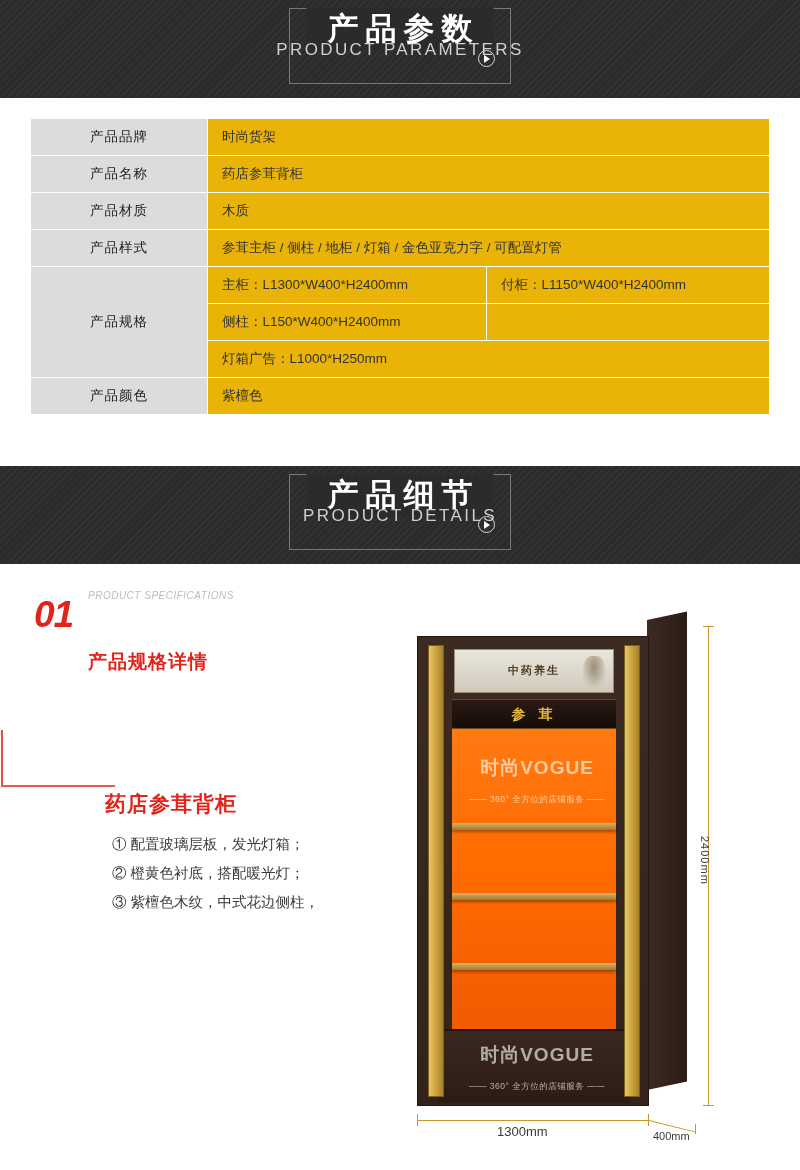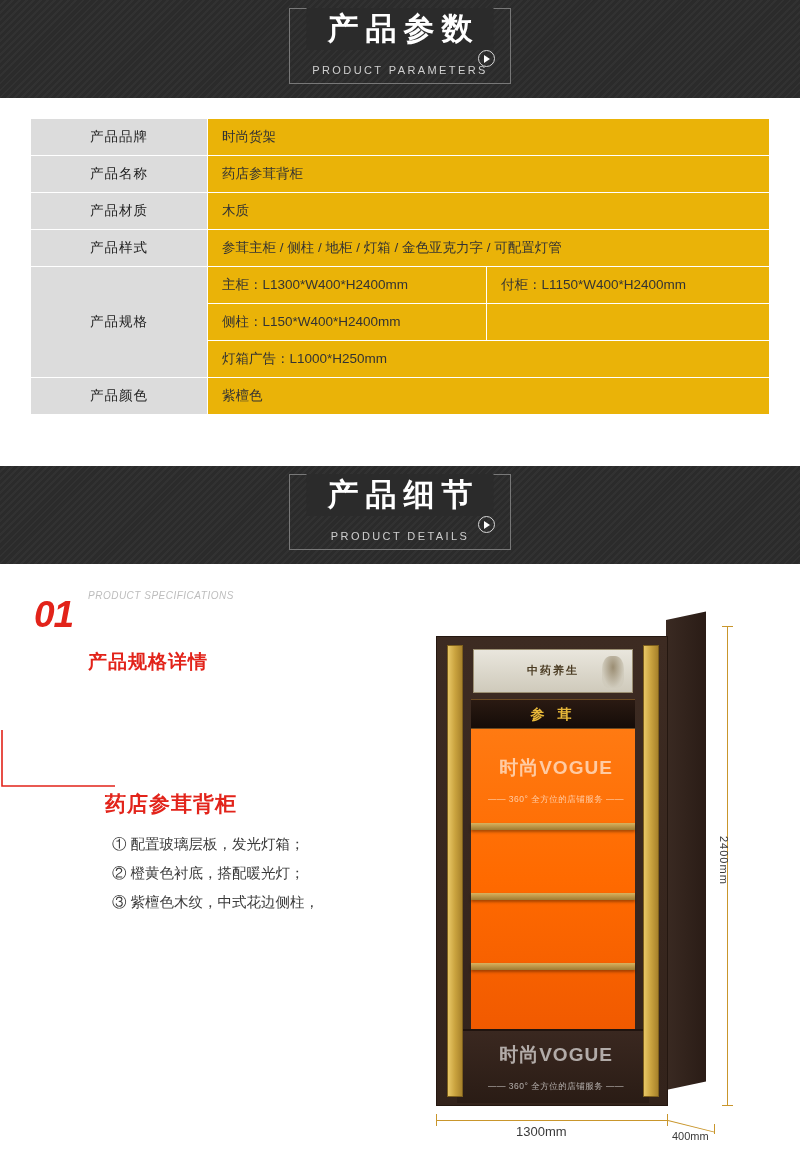--- a/index.html
+++ b/index.html
@@ -45,23 +45,23 @@
     left: 50%;
     transform: translateX(-50%);
     top: 8px;
     background-color: #2b2b2b;
     padding: 0 14px;
   }
   .banner-en {
     position: absolute;
     left: 50%;
     transform: translateX(-50%);
-    top: 64px;
+    top: 40px;
     color: #cfcfcf;
-    font-size: 11px;
+    font-size: 17px;
     letter-spacing: 2.4px;
     white-space: nowrap;
   }
   .banner-arrow {
     position: absolute;
     top: 50px;
     left: 50%;
     margin-left: 78px;
     width: 17px;
     height: 17px;
@@ -185,21 +185,21 @@
     font-size: 14.5px;
     color: #3a3a3a;
     line-height: 29px;
   }
   .desc-list .li { white-space: nowrap; }
   .desc-list .li .cont { padding-left: 19px; display:block; }
 
   
   .product {
     position: absolute;
-    left: 414px;
+    left: 395px;
     top: 48px;
     width: 330px;
     height: 520px;
   }
   
   .side-panel {
     position: absolute;
     left: 252px;
     top: 4px;
     width: 40px;

